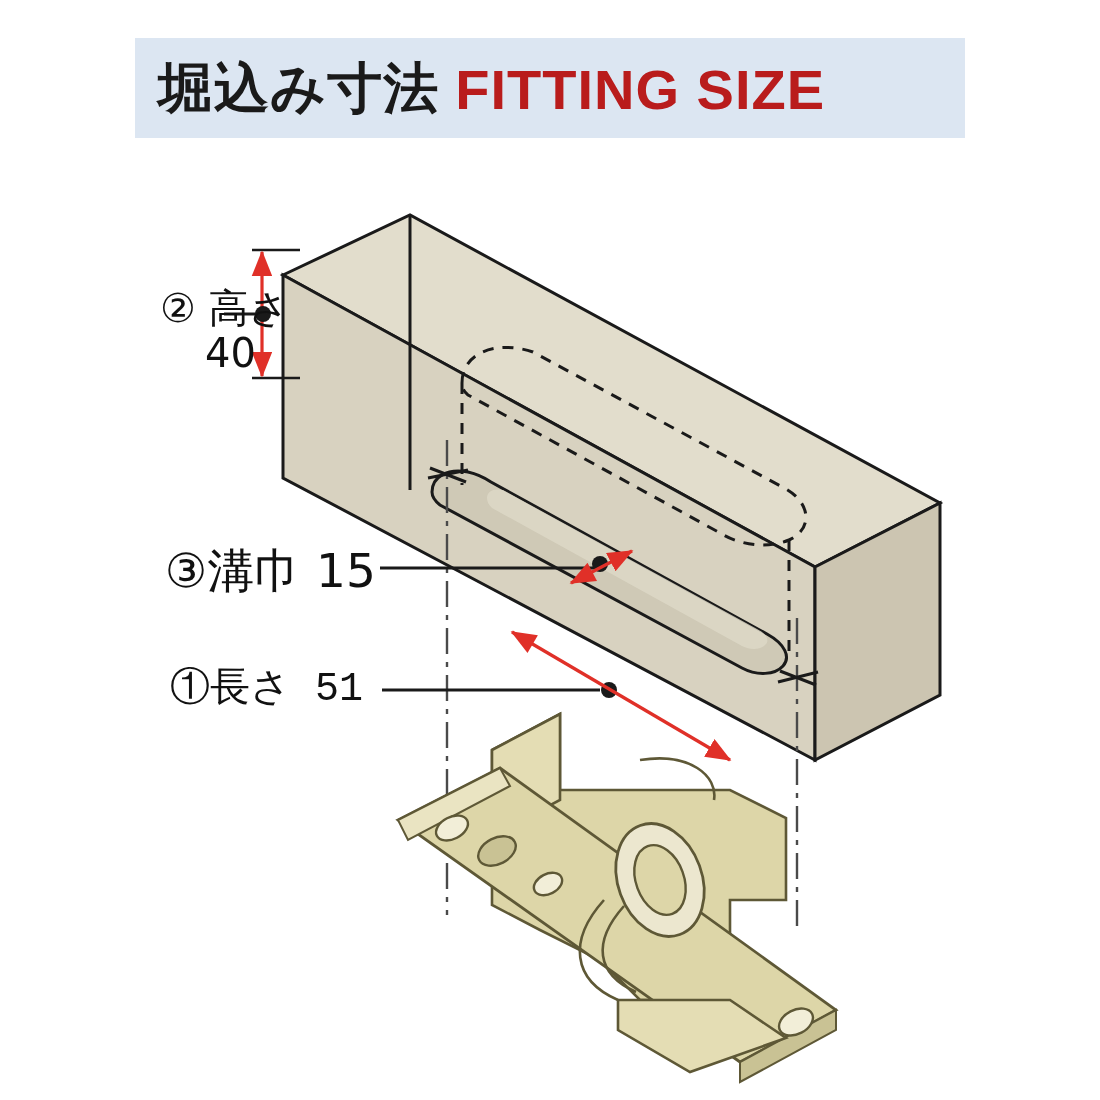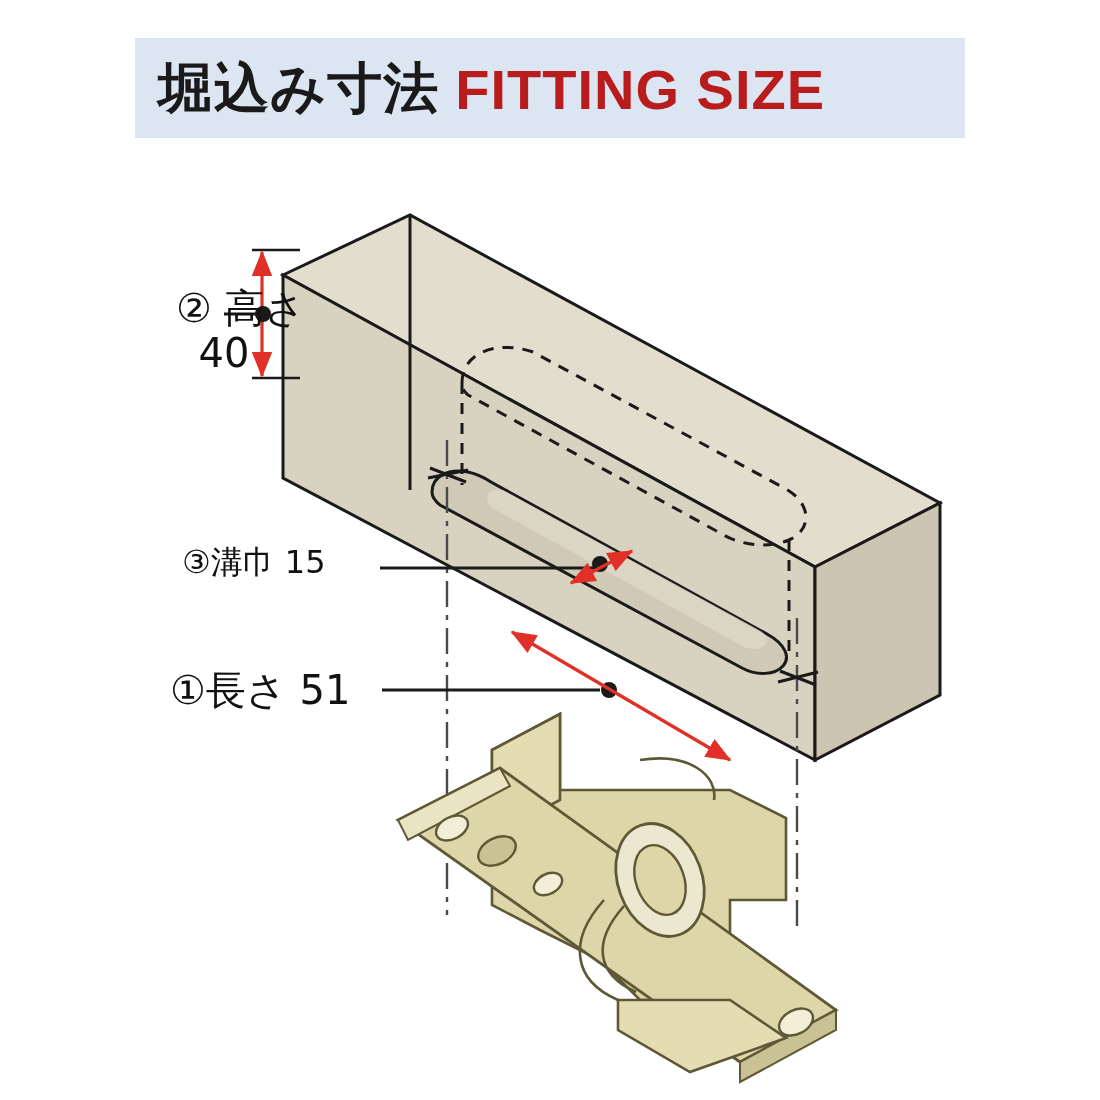--- a/index.html
+++ b/index.html
@@ -64,36 +64,37 @@
 
   
   .label {
     position: absolute;
     font-family: "DejaVu Sans", sans-serif;
     color: #111111;
     white-space: nowrap;
     line-height: 1.12;
   }
   .label-height {
-    left: 176px;
+    left: 160px;
     top: 286px;
     font-size: 40px;
     width: 96px;
-    text-align: center;
+    text-align: right;
   }
   .label-height .ln { display: block; }
   .label-groove {
-    left: 182px;
+    left: 165px;
     top: 545px;
-    font-size: 32px;
+    font-size: 47px;
   }
   .label-length {
     left: 170px;
     top: 668px;
     font-size: 40px;
+    font-family: Liberation Mono, monospace;
   }
 </style>
 </head>
 <body>
 
 <div id="page">
 
   <div class="header-band"></div>
   <div class="header-text">
     <span class="header-jp">堀込み寸法</span>

